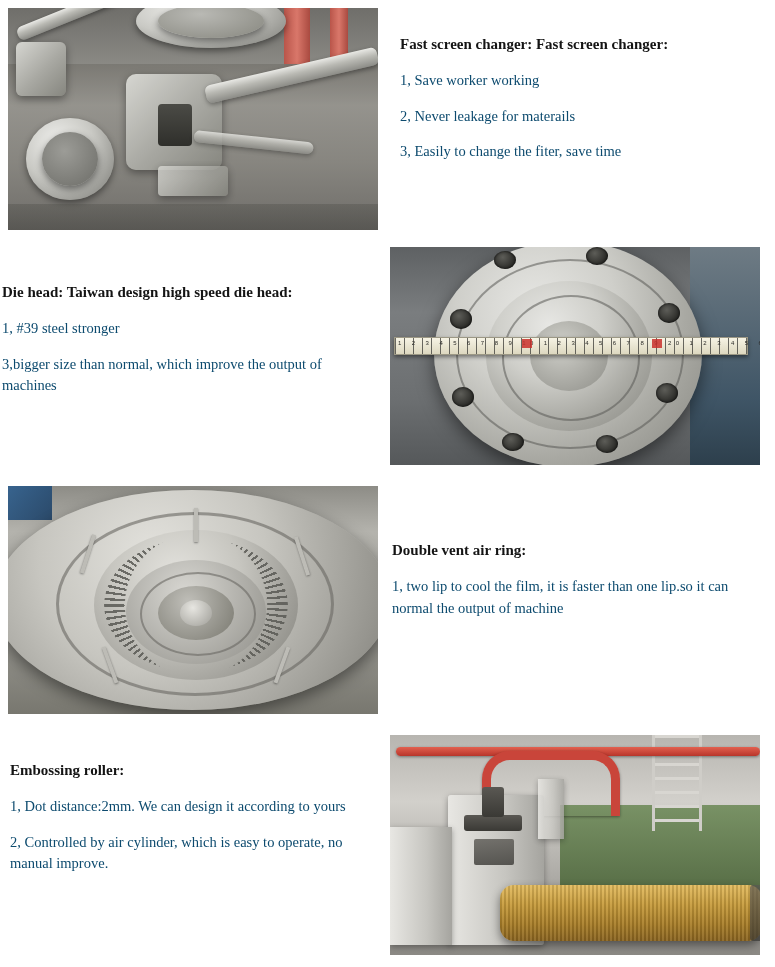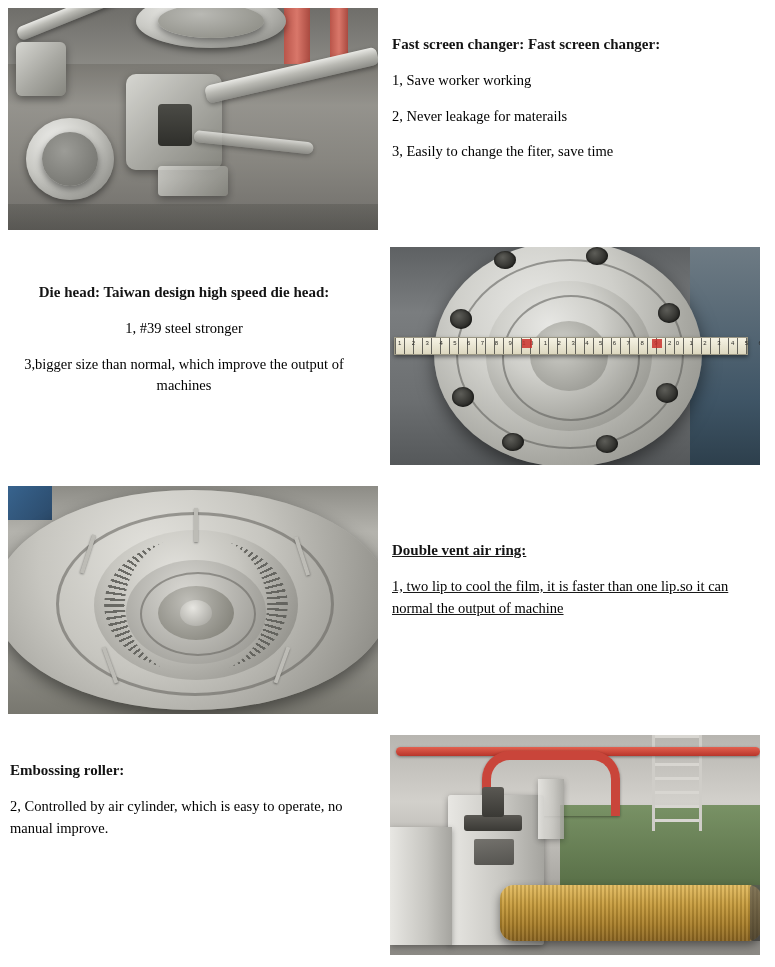--- a/index.html
+++ b/index.html
@@ -48,21 +48,21 @@
     font-weight: bold;
     font-size: 15px;
     line-height: 1.45;
     margin: 0 0 14px 0;
     color: #141414;
   }
   .bullet {
     font-size: 14.5px;
     line-height: 1.5;
     margin: 0 0 14px 0;
-    color: #000000;
+    color: #0c4a6e;
   }
   .bullet:last-child { margin-bottom: 0; }
 
   
   .p1 { background: linear-gradient(180deg,#9a9a96 0%, #8e8e8a 40%, #7e7d79 100%); }
   .p1 .floor {
     position: absolute; left:0; right:0; top:0; height:100%;
     background:
       linear-gradient(180deg, rgba(120,118,112,0.9) 0%, rgba(150,148,142,0.85) 25%, rgba(135,133,127,0.9) 60%, rgba(110,108,104,0.95) 100%);
   }
@@ -200,21 +200,21 @@
     position:absolute;
     background: repeating-linear-gradient(180deg, #d8d6d1 0 3px, rgba(0,0,0,0) 3px 14px);
     border-left:3px solid #cfcdc8; border-right:3px solid #cfcdc8;
   }
 </style>
 </head>
 <body>
 
 <div class="page">
 
-  <div class="row" style="height:238px;">
+  <div class="row" style="height:238px;gap:8px;">
     <div class="cell-img" style="padding:8px 0 0 8px;">
       <div class="photo p1" style="height:222px;">
         <div class="photo-inner">
           <div class="wall"></div>
           <div class="pillar" style="left:276px;"></div>
           <div class="pillar" style="left:322px; width:18px;"></div>
           <div class="floor" style="top:56px; height:166px;"></div>
 
           <div class="plate" style="left:128px; top:-14px; width:150px; height:54px;"></div>
           <div class="plate" style="left:150px; top:-4px; width:106px; height:34px; background:radial-gradient(ellipse at 40% 30%,#b9b9b4,#87877f);"></div>
@@ -236,21 +236,21 @@
     </div>
     <div class="cell-text" style="padding-top:34px;">
       <p class="heading">Fast screen changer: Fast screen changer:</p>
       <p class="bullet">1, Save worker working</p>
       <p class="bullet">2, Never leakage for materails</p>
       <p class="bullet">3, Easily to change the fiter, save time</p>
     </div>
   </div>
 
   <div class="row" style="height:240px;">
-    <div class="cell-text" style="padding-top:44px; padding-left:2px; max-width:380px;text-align:center;">
+    <div class="cell-text" style="padding-top:44px; padding-left:2px; max-width:380px;">
       <p class="heading">Die head: Taiwan design high speed die head:</p>
       <p class="bullet">1, #39 steel stronger</p>
       <p class="bullet">3,bigger size than normal, which improve the output of machines</p>
     </div>
     <div class="cell-img" style="padding:9px 0 0 10px;">
       <div class="photo p2" style="height:218px;">
         <div class="photo-inner">
           <div class="bg"></div>
           <div class="bgblue"></div>
           <div class="flange" style="left:44px; top:-6px; width:268px; height:226px;"></div>
@@ -294,29 +294,30 @@
           <div class="disc" style="left:150px; top:100px; width:76px; height:54px; box-shadow:none; background:radial-gradient(circle at 40% 30%,#c0bfb9,#79786f);"></div>
           <div class="disc" style="left:172px; top:114px; width:32px; height:26px; box-shadow:none; background:radial-gradient(circle at 40% 30%,#e7e6e1,#9e9d97);"></div>
           <div class="spoke" style="left:78px; top:48px; width:4px; height:40px; transform:rotate(18deg);"></div>
           <div class="spoke" style="left:186px; top:22px; width:4px; height:34px;"></div>
           <div class="spoke" style="left:292px; top:50px; width:4px; height:40px; transform:rotate(-18deg);"></div>
           <div class="spoke" style="left:100px; top:160px; width:4px; height:38px; transform:rotate(-20deg);"></div>
           <div class="spoke" style="left:272px; top:160px; width:4px; height:38px; transform:rotate(20deg);"></div>
         </div>
       </div>
     </div>
-    <div class="cell-text" style="padding-top:62px;text-decoration:underline;">
+    <div class="cell-text" style="padding-top:62px;">
       <p class="heading">Double vent air ring:</p>
       <p class="bullet">1, two lip to cool the film, it is faster than one lip.so it can normal the output of machine</p>
     </div>
   </div>
 
   <div class="row" style="height:238px;">
     <div class="cell-text" style="padding-top:34px; padding-left:10px; max-width:380px;">
       <p class="heading">Embossing roller:</p>
+      <p class="bullet">1, Dot distance:2mm. We can design it according to yours</p>
       <p class="bullet">2, Controlled by air cylinder, which is easy to operate, no manual improve.</p>
     </div>
     <div class="cell-img" style="padding:9px 0 0 10px;">
       <div class="photo p4" style="height:220px;">
         <div class="photo-inner">
           <div class="bg"></div>
           <div class="green" style="left:170px; top:70px; width:200px; height:96px;"></div>
           <div class="ladder" style="left:262px; top:0; width:44px; height:96px;"></div>
           <div class="redpipe" style="left:6px; top:12px; width:364px;"></div>
           <div class="redpipe" style="left:92px; top:16px; width:120px; height:56px; border-radius:28px 28px 0 0; background:none; border:9px solid #c9453a; border-bottom:none;"></div>

